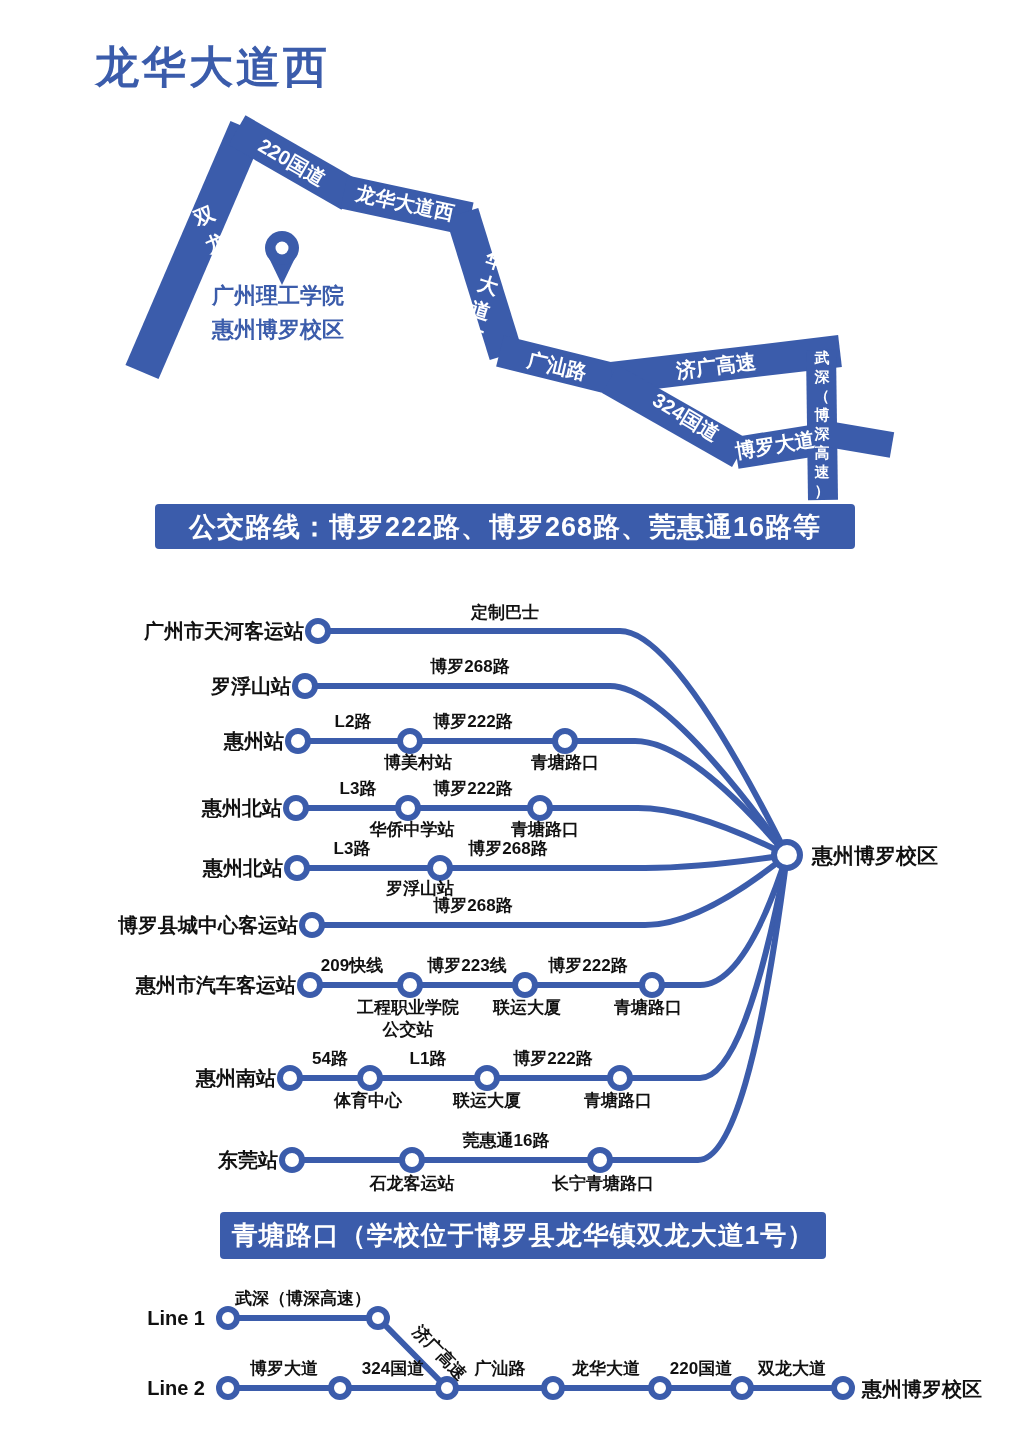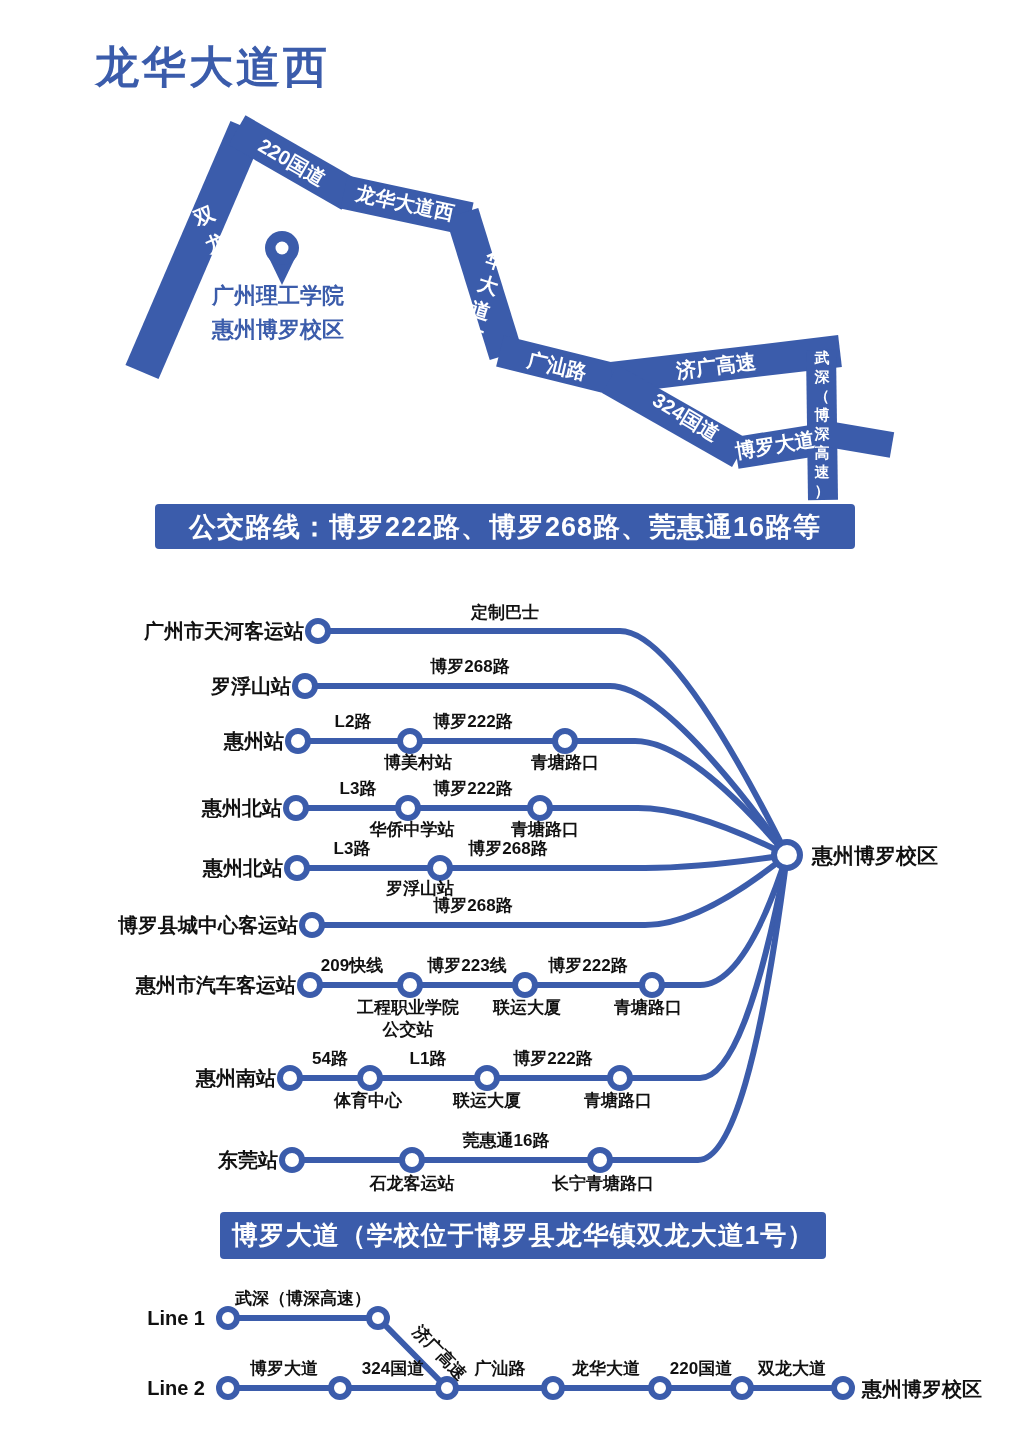--- a/index.html
+++ b/index.html
@@ -172,21 +172,21 @@
       <text class="stop-label" text-anchor="middle" x="412" y="609">石龙客运站</text>
       <text class="stop-label" text-anchor="middle" x="603" y="609">长宁青塘路口</text>
     </g>
 
     <g>
       <circle class="node" cx="787" cy="275" r="13"></circle>
       <text class="hub-label" x="812" y="283">惠州博罗校区</text>
     </g>
   </svg>
 
-  <div class="banner" id="banner-drive">博罗大道（学校位于博罗县龙华镇双龙大道1号）</div>
+  <div class="banner" id="banner-drive">青塘路口（学校位于博罗县龙华镇双龙大道1号）</div>
 
   <svg id="drive-svg" width="1024" height="170" viewBox="0 0 1024 170">
     <g>
       <path class="busline" d="M228 48 H378 L447 118"></path>
       <path class="busline" d="M228 118 H843"></path>
     </g>
 
     <g>
       <text class="line-tag" text-anchor="end" x="205" y="55">Line 1</text>
       <circle class="node" cx="228" cy="48" r="9"></circle>

